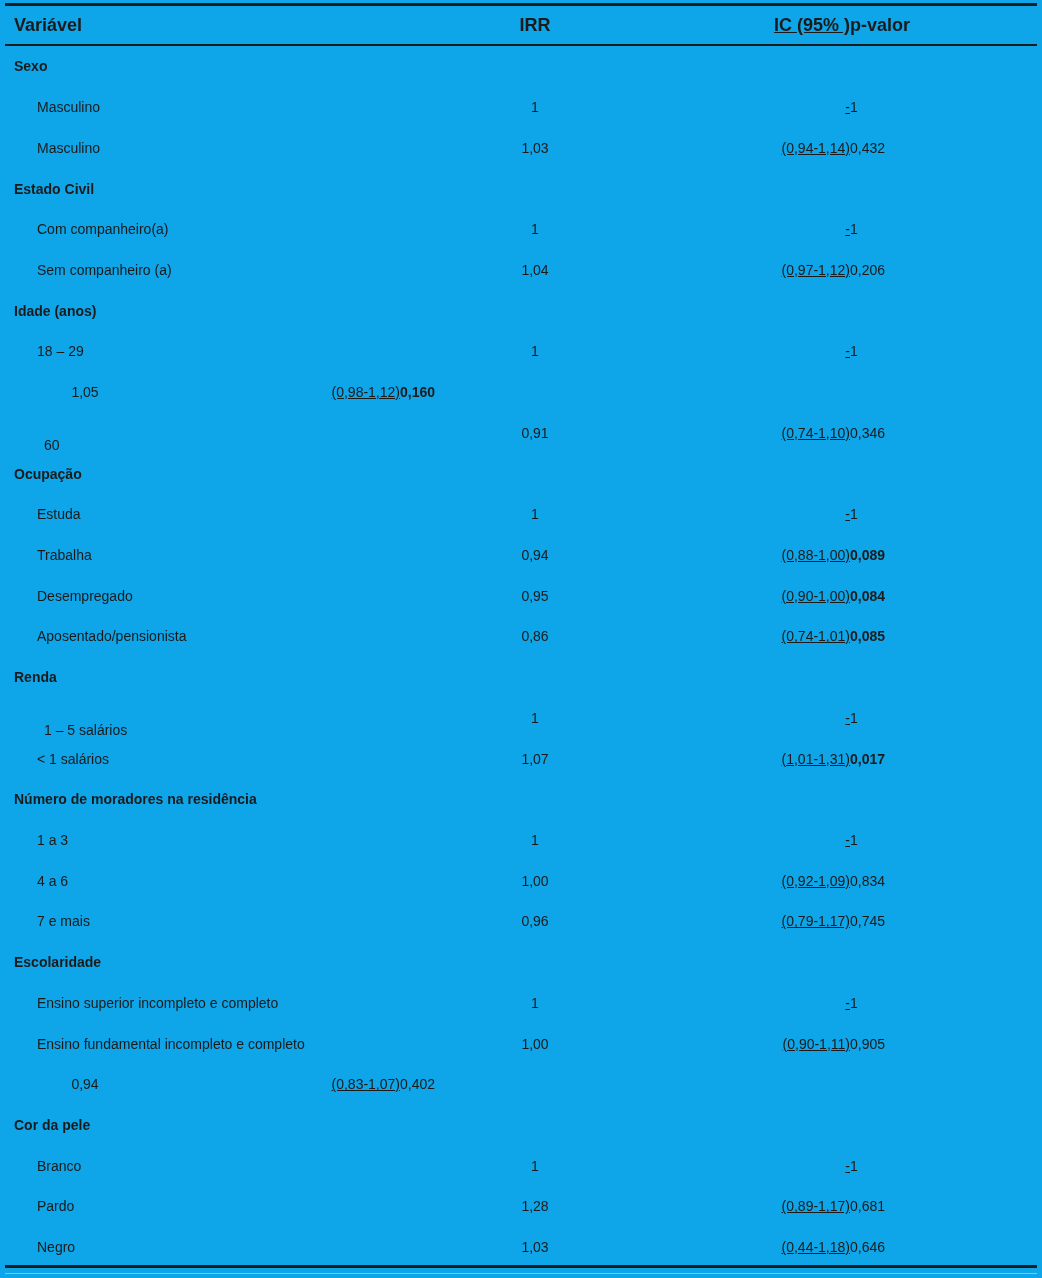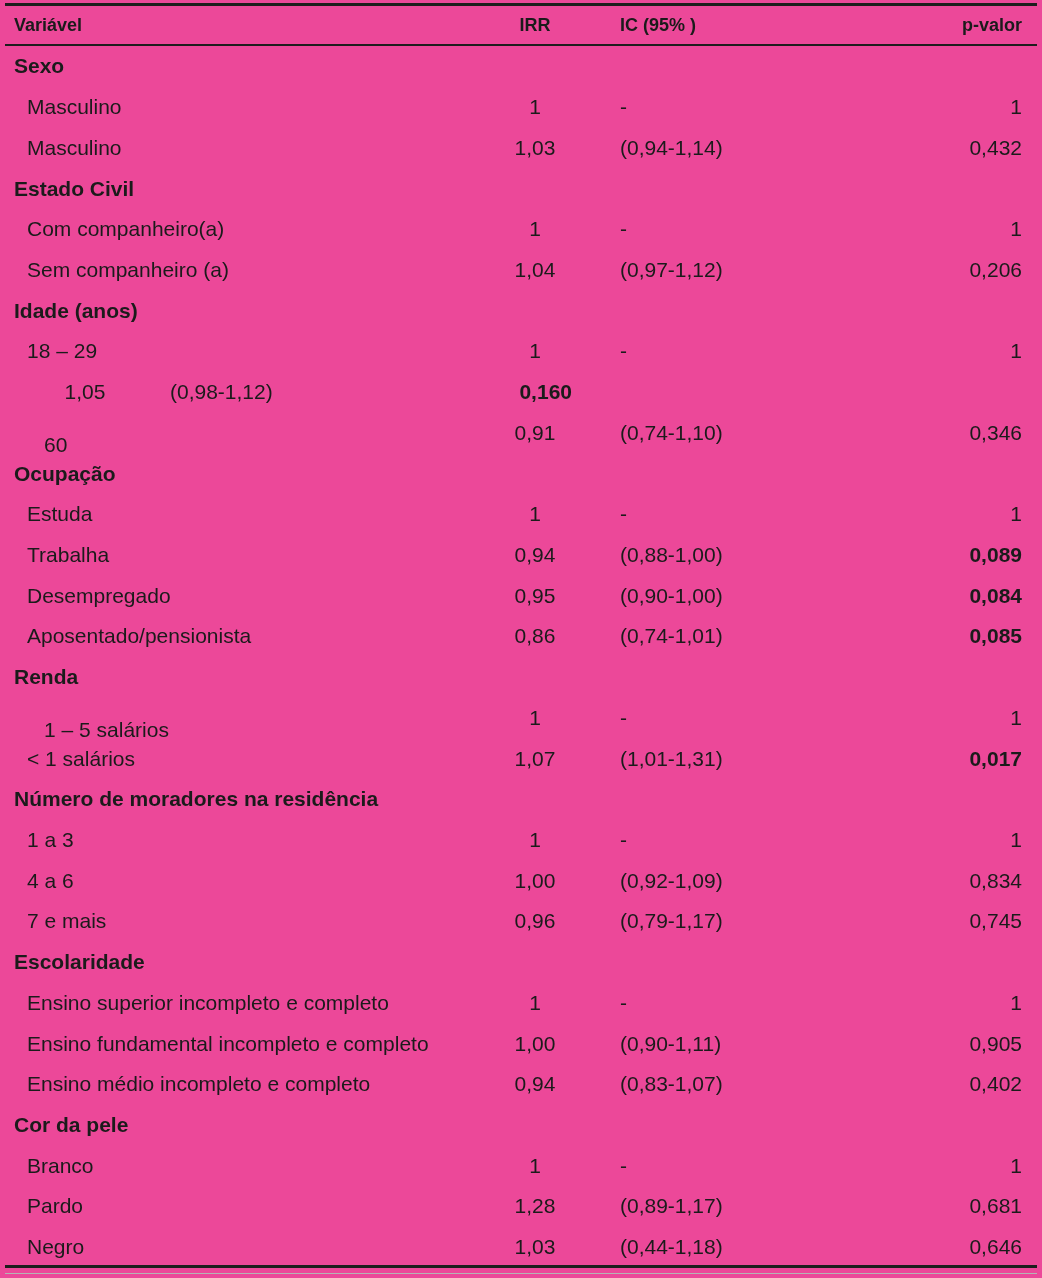--- a/index.html
+++ b/index.html
@@ -1,20 +1,20 @@
 <!DOCTYPE html>
 <html><head>
 <meta charset="utf-8">
 <style>
   html, body { margin: 0; padding: 0; }
   .page {
     position: relative;
     width: 1042px;
     height: 1278px;
-    background: #ec4899;
+    background: #0ea5e9;
     color: #1b1b1b;
     font-family: "Liberation Sans", sans-serif;
     overflow: hidden;
   }
   .rule {
     position: absolute;
     left: 5px;
     right: 5px;
   }
   .rule-top    { top: 3px;    height: 3px; background: #1d1d1d; }
@@ -32,29 +32,29 @@
     font-weight: bold;
   }
   .rows-container {
     position: absolute;
     top: 46px; left: 0; right: 0;
   }
   .row {
     display: flex;
     align-items: center;
     height: 40.73px;
-    font-size: 21px;
+    font-size: 14px;
   }
   .c1 { flex: 0 0 450px; padding-left: 14px; box-sizing: border-box; text-align: left; }
   .c2 { flex: 0 0 170px; text-align: center; }
-  .c3 { flex: 0 0 230px; text-align: left; }
-  .c4 { flex: 0 0 172px; text-align: right; }
+  .c3 { flex: 0 0 230px; text-align: right; text-decoration: underline; }
+  .c4 { flex: 0 0 172px; text-align: left; }
 
   .row.section .c1 { font-weight: bold; }
-  .row.data .c1 { padding-left: 27px; }
+  .row.data .c1 { padding-left: 37px; }
   .row.data.extra-indent .c1 { padding-left: 44px; margin-top: 24px; }
   .pbold { font-weight: bold; }
 </style>
 </head>
 <body>
 
 <div class="page">
   <div class="rule rule-top"></div>
 
   <div class="header-row">
@@ -210,21 +210,20 @@
         <div class="c3">-</div>
         <div class="c4">1</div>
       </div>
       <div class="row data">
         <div class="c1">Ensino fundamental incompleto e completo</div>
         <div class="c2">1,00</div>
         <div class="c3">(0,90-1,11)</div>
         <div class="c4">0,905</div>
       </div>
       <div class="row data">
-        <div class="c1">Ensino médio incompleto e completo</div>
         <div class="c2">0,94</div>
         <div class="c3">(0,83-1,07)</div>
         <div class="c4">0,402</div>
       </div>
       <div class="row section">
         <div class="c1">Cor da pele</div>
         <div class="c2"></div>
         <div class="c3"></div>
         <div class="c4"></div>
       </div>

